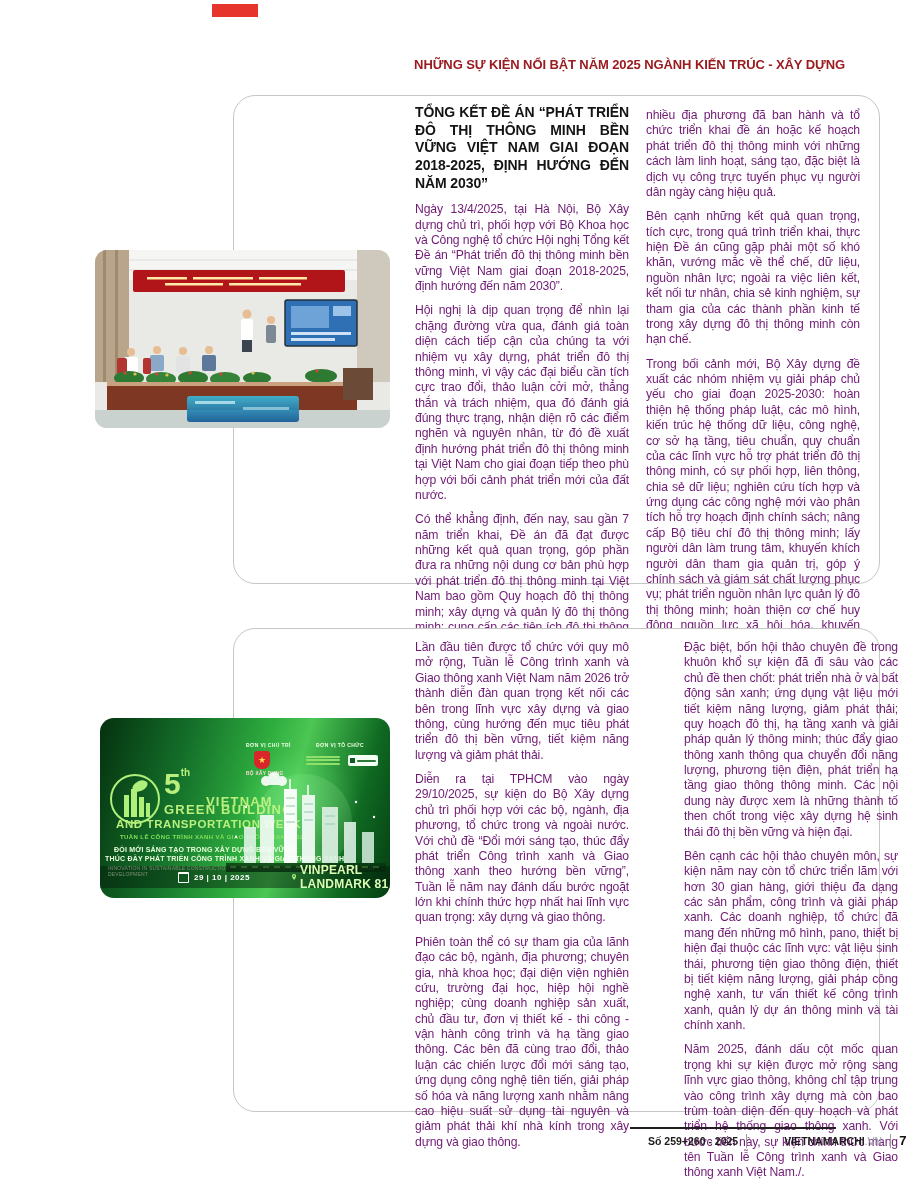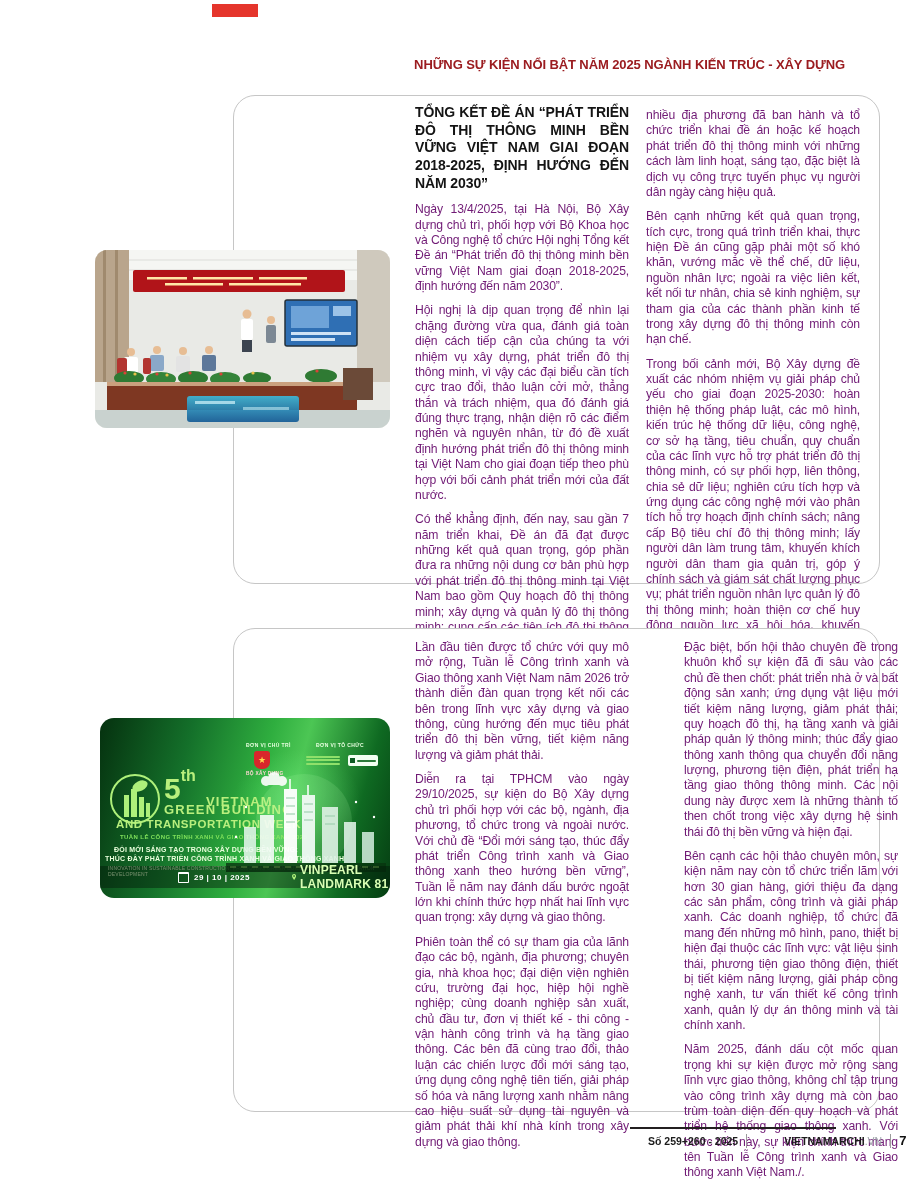--- a/index.html
+++ b/index.html
@@ -34,21 +34,21 @@
   
   .banner{position:absolute;left:100px;top:718px;width:290px;height:180px;border-radius:14px;
           overflow:hidden;color:#b9ef7d;
           background:
             radial-gradient(90px 70px at 68% 45%, rgba(120,255,140,.35), rgba(0,0,0,0) 70%),
             linear-gradient(105deg,#05310f 0%,#14702a 28%,#2fae3f 52%,#4cc654 63%,#0f6a22 84%,#053d12 100%);}
   .bn-circle{position:absolute;left:10px;top:56px;width:50px;height:50px;border:2.5px solid #aef07a;
              border-radius:50%;box-sizing:border-box;}
   .bn-circle svg{position:absolute;left:4px;top:3px;}
   .bn-5{position:absolute;left:64px;top:50px;font-size:30px;font-weight:700;color:#b9ef7d;line-height:1;}
-  .bn-5 sup{font-size:16px;vertical-align:18px;}
+  .bn-5 sup{font-size:10px;vertical-align:18px;}
   .bn-t1{position:absolute;left:106px;top:76px;font-size:13px;font-weight:700;letter-spacing:1.2px;}
   .bn-t2{position:absolute;left:64px;top:84px;font-size:13px;font-weight:700;letter-spacing:1.2px;}
   .bn-t3{position:absolute;left:16px;top:100px;font-size:11.5px;font-weight:700;letter-spacing:0.6px;}
   .bn-sub{position:absolute;left:20px;top:116px;font-size:6px;font-weight:700;color:#7fe05a;letter-spacing:0.4px;}
   .bn-theme1{position:absolute;left:14px;top:128px;font-size:7px;font-weight:700;color:#eaffdc;letter-spacing:0.2px;}
   .bn-theme2{position:absolute;left:5px;top:137px;font-size:7px;font-weight:700;color:#eaffdc;letter-spacing:0.2px;}
   .bn-en{position:absolute;left:8px;top:147px;font-size:5px;color:#cde9b8;letter-spacing:0.2px;}
   .bn-label{position:absolute;top:24px;font-size:5px;font-weight:700;color:#e8ffe0;letter-spacing:0.4px;}
   .bn-label.host{left:146px;}
   .bn-label.org{left:216px;}

